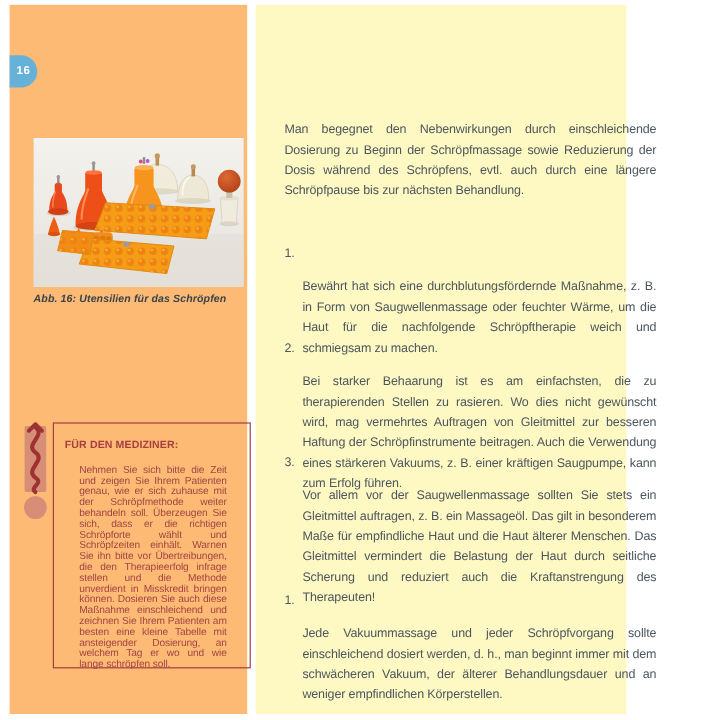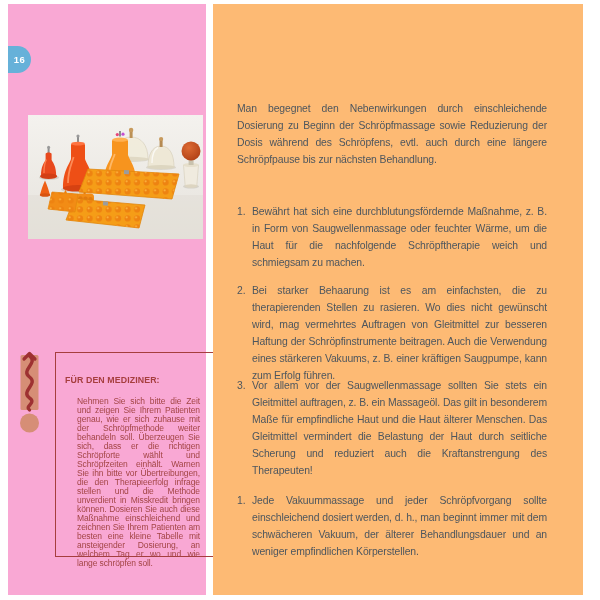--- a/index.html
+++ b/index.html
@@ -3,65 +3,65 @@
 <meta charset="utf-8">
 <style>
   html,body{margin:0;padding:0;}
   body{
     width:600px;height:600px;position:relative;overflow:hidden;
     background:#ffffff;
     font-family:"Liberation Sans","DejaVu Sans",sans-serif;
     -webkit-font-smoothing:antialiased;
   }
   .panel{position:absolute;top:4px;height:591px;}
-  .left-panel{left:8px;width:198px;background:#f9a8d4;}
-  .right-panel{left:213px;width:370px;background:#fdba74;}
+  .left-panel{left:8px;width:198px;background:#fdba74;}
+  .right-panel{left:213px;width:309px;background:#fef9c3;}
 
   .page-tab{
     position:absolute;left:0;top:42px;width:23px;height:27px;
     background:#66b1d9;border-radius:0 14px 14px 0;
     display:flex;align-items:center;justify-content:center;
     color:#ffffff;font-size:9.5px;font-weight:bold;letter-spacing:.5px;
   }
 
   .photo{
     position:absolute;left:20px;top:111px;width:175px;height:124px;
     background:#ece9e4;overflow:hidden;
   }
   .photo svg{display:block;width:100%;height:100%;}
   .caption{
     position:absolute;left:20px;top:240px;width:178px;
     font-size:8.8px;font-style:italic;font-weight:600;color:#39424b;
     letter-spacing:.1px;
   }
 
   .med-box{
-    position:absolute;left:47px;top:348px;width:165px;height:205px;
+    position:absolute;left:36px;top:348px;width:165px;height:205px;
     border:1.5px solid #a63e3e;box-sizing:border-box;
-    padding:22px 7px 0 9px;
+    padding:12px 7px 0 9px;
   }
   .med-heading{
     margin:0 0 3px 0;font-size:8.8px;font-weight:bold;color:#a63e3e;
     letter-spacing:.1px;
   }
   .med-body{
     margin:12px;font-size:8.5px;line-height:9px;color:#a34545;
     text-align:justify;letter-spacing:-.1px;
   }
   .asclepius{position:absolute;left:9px;top:346px;width:26px;height:86px;}
 
   .main-text{position:absolute;left:24px;width:310px;color:#4d565e;
     font-size:10.4px;line-height:17px;letter-spacing:-.1px;text-align:justify;}
   .main-heading{position:absolute;left:24px;width:310px;margin:0;
     font-size:10.6px;font-weight:bold;color:#39424b;letter-spacing:-.05px;}
   .intro{top:96px;}
   .h-sec1{top:183px;}
   .item{display:flex;}
   .item .num{flex:0 0 15px;}
-  .item .txt{flex:1;text-align:justify;}
+  .item .txt{flex:1;text-align:justify;margin-top:28px;}
   .item-1{top:199px;}
   .item-2{top:278px;}
   .item-3{top:373px;}
   .h-sec2{top:472px;}
   .item-4{top:488px;}
 </style>
 </head>
 <body>
 
 <div class="panel left-panel">
@@ -147,20 +147,21 @@
       <path d="M60,54 L151,59 L144,84 L51,77 Z" fill="url(#bumps)"></path>
       <path d="M46,84 L117,90 L111,113 L38,105 Z" fill="#f59d17" stroke="#e1860d" stroke-width="0.8"></path>
       <path d="M46,84 L117,90 L111,113 L38,105 Z" fill="url(#bumps)"></path>
       <path d="M24,77 L50,79 L47,97 L20,94 Z" fill="#f28c15" stroke="#e1860d" stroke-width="0.7"></path>
       <path d="M24,77 L50,79 L47,97 L20,94 Z" fill="url(#bumps)"></path>
       <rect x="96" y="55" width="5" height="4" fill="#9c9c9c" transform="rotate(3 98 57)"></rect>
       <rect x="75" y="86.5" width="5" height="4" fill="#9c9c9c" transform="rotate(4 77 88)"></rect>
     </svg>
   </div>
 
+  <div class="caption">Abb. 16: Utensilien für das Schröpfen</div>
 
   <div class="med-box">
     <h4 class="med-heading">FÜR DEN MEDIZINER:</h4>
     <p class="med-body">Nehmen Sie sich bitte die Zeit und zeigen Sie Ihrem Patienten genau, wie er sich zuhause mit der Schröpfmethode weiter behandeln soll. Überzeugen Sie sich, dass er die richtigen Schröpforte wählt und Schröpfzeiten einhält. Warnen Sie ihn bitte vor Übertreibungen, die den Therapieerfolg infrage stellen und die Methode unverdient in Misskredit bringen können. Dosieren Sie auch diese Maßnahme einschleichend und zeichnen Sie Ihrem Patienten am besten eine kleine Tabelle mit ansteigender Dosierung, an welchem Tag er wo und wie lange schröpfen soll.</p>
   </div>
 
   <svg class="asclepius" viewBox="0 0 26 86">
     <rect x="3.5" y="5" width="18" height="55" rx="1.5" fill="#d68e76"></rect>
     <circle cx="12.5" cy="73" r="9.5" fill="#d68e76"></circle>
     <path d="M12.5,6 C22,13 3,20 12.5,27 C22,34 3,41 12.5,48 C20,53 7,56 12.5,60" fill="none" stroke="#9e3132" stroke-width="3.4" stroke-linecap="round"></path>

